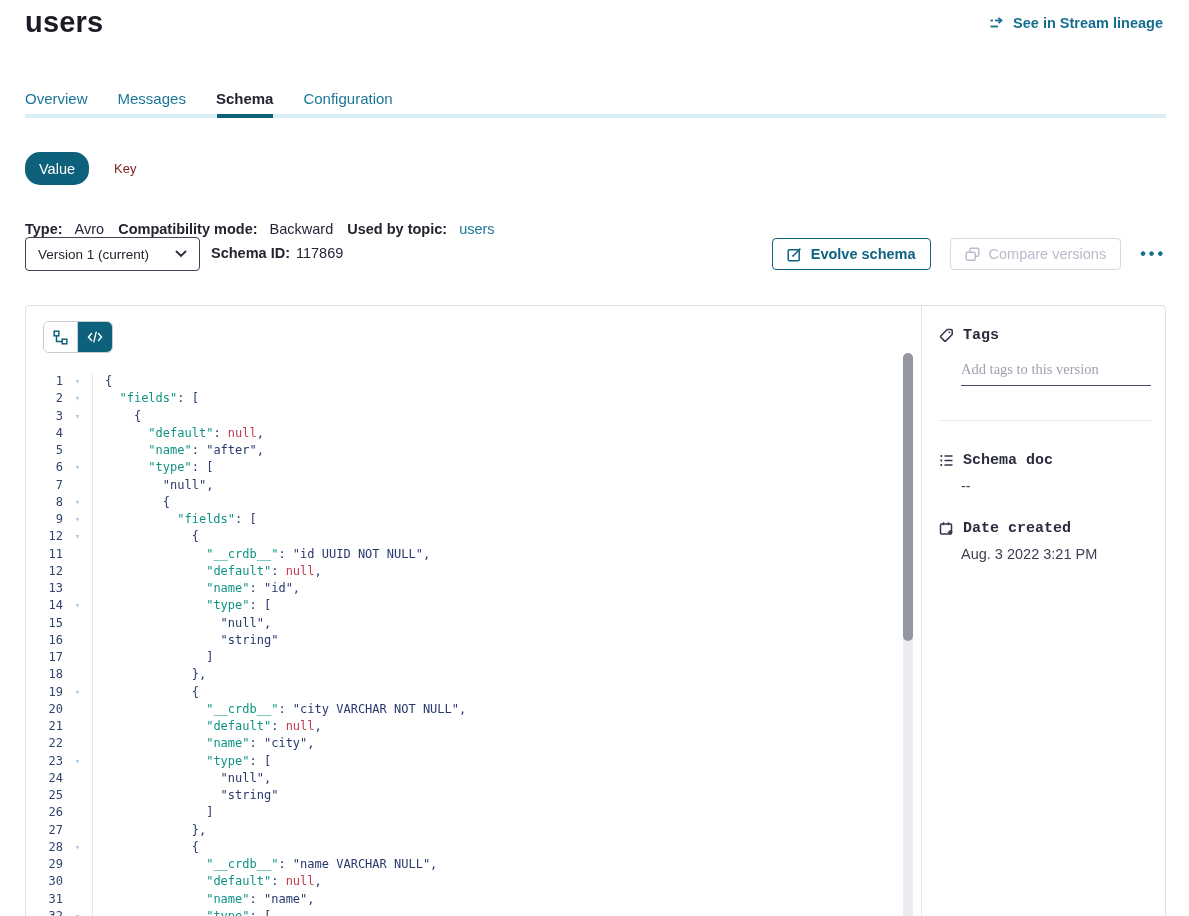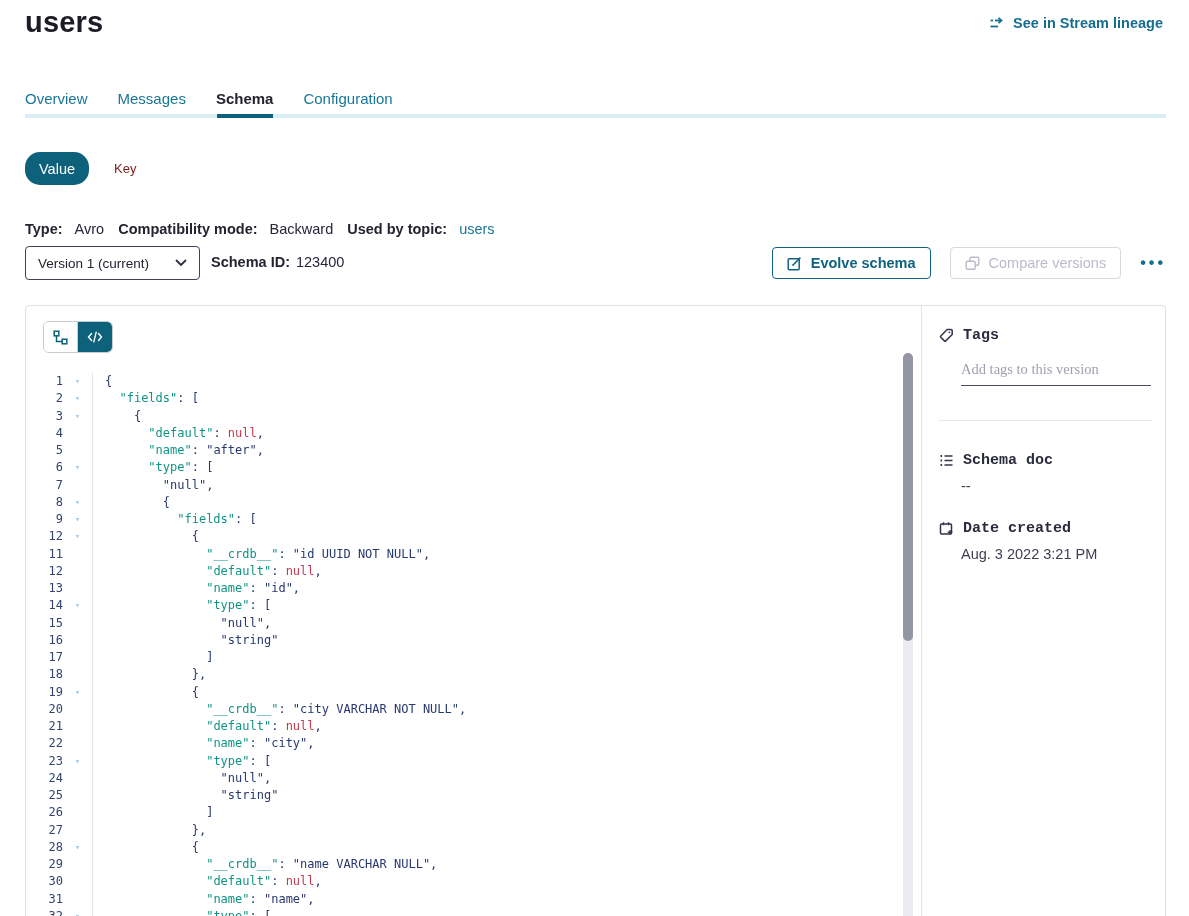--- a/index.html
+++ b/index.html
@@ -23,21 +23,21 @@
   .value-btn { background:#0E617B; color:#fff; border:none; border-radius:15px; height:33px;
     padding:0 14px; font-size:14.5px; display:flex; align-items:center; cursor:pointer;
     font-family:"Liberation Sans",sans-serif; }
   .key-link { margin-left:25px; color:#7f1d1d; font-size:13px; cursor:pointer; }
 
   .meta { position:absolute; left:25px; top:221px; display:flex; gap:14px; font-size:14.5px; }
   .meta .pair { display:flex; gap:12px; }
   .meta b { font-weight:700; color:#23242F; }
   .meta .link { color:#1A7697; cursor:pointer; }
 
-  .controls { position:absolute; left:25px; top:246px; right:23px; height:34px; }
+  .controls { position:absolute; left:25px; top:237px; right:23px; height:34px; }
   .select { position:absolute; left:0; top:0; width:175px; height:34px; border:1px solid #3E4258;
     border-radius:4px; display:flex; align-items:center; justify-content:space-between;
     padding:0 12px; font-size:13.5px; color:#23242F; cursor:pointer; background:#fff; }
   .schemaid { position:absolute; left:186px; top:8px; font-size:14.5px; display:flex; gap:6px; }
   .schemaid b { font-weight:700; color:#23242F; }
   .right-controls { position:absolute; right:0; top:1px; display:flex; align-items:center; gap:19px; }
   .btn { height:32px; border-radius:4px; padding:0 14px; font-size:14.5px; display:flex; gap:9px;
     align-items:center; background:#fff; cursor:pointer; font-family:"Liberation Sans",sans-serif; }
   .btn-compare { border:1px solid #D7D9E1; color:#B9BBC9; font-weight:500; }
   .btn-evolve  { border:1px solid #0F6380; color:#0F6380; font-weight:700; }
@@ -129,21 +129,21 @@
     <div class="select">
       <span>Version 1 (current)</span>
       <span style="display:flex;">
         <svg width="12" height="8" viewBox="0 0 12 8" fill="none" stroke="#2A2B3C" stroke-width="1.8" stroke-linecap="round">
             <path d="M1.5 1.5 L6 6 L10.5 1.5"></path>
           </svg>
       </span>
     </div>
     <div class="schemaid">
       <b>Schema ID:</b>
-      <span>123400</span>
+      <span>117869</span>
     </div>
     <div class="right-controls">
       <button class="btn btn-evolve">
         <span style="display:flex;">
           <svg width="15" height="15" viewBox="0 0 15 15" fill="none" stroke="#0F6380" stroke-width="1.5">
             <rect x="1.2" y="2.8" width="11" height="11" rx="1"></rect>
               <path d="M5.8 9.2 L13.4 1.6"></path>
               <path d="M5.2 9.8 l1.8 -0.4 -1.4 -1.4 z" fill="#0F6380" stroke="none"></path>
           </svg>
         </span>

